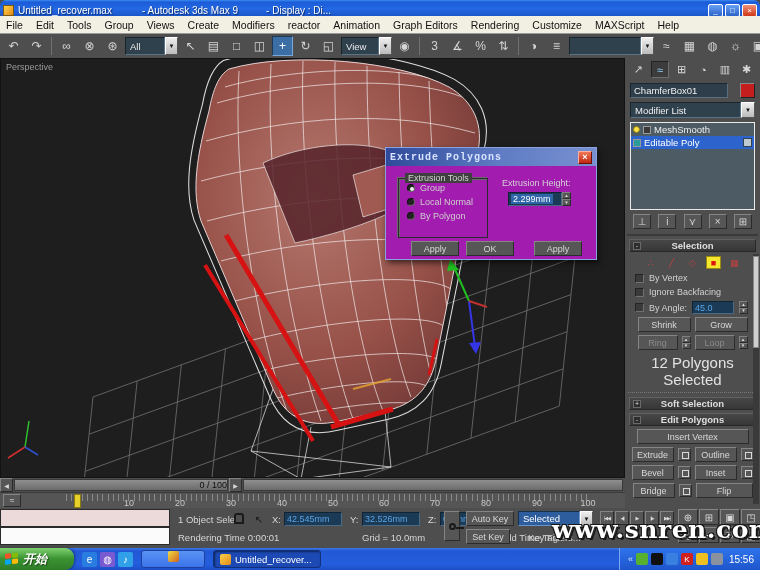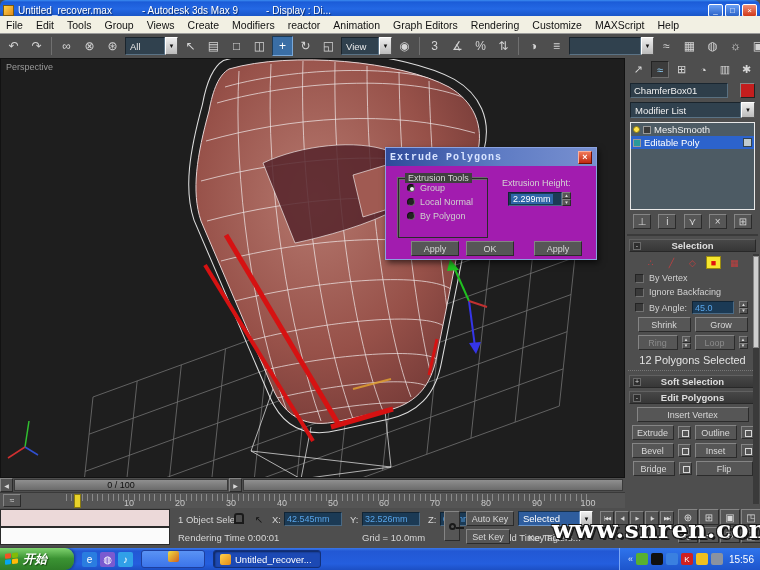--- a/index.html
+++ b/index.html
@@ -94,21 +94,21 @@
   .dis { color:#8b8b8b; }
   .minibtn { width:13px; height:13px; position:relative; flex:none; }
   .minibtn::after { content:""; position:absolute; left:3px; top:3px; width:5px; height:5px; border:1px solid #d8d8d8; }
   .panelrow { display:flex; justify-content:center; gap:4px; margin-top:3px; align-items:center; }
   .pscroll { position:absolute; right:1px; top:196px; width:6px; height:250px; background:#3a3a3a; }
   .pthumb { position:absolute; left:0; top:2px; width:6px; height:92px; background:#cfcfcf; border:1px solid #888; }
   
   .trackrow { position:absolute; left:0; top:478px; width:625px; height:14px; background:#4e4e4e; }
   .tbtn { position:absolute; top:0; width:13px; height:14px; font-size:6px; display:flex; align-items:center; justify-content:center; }
   .tbar { position:absolute; top:1px; height:12px; background:linear-gradient(#8f8f8f,#6b6b6b); border:1px solid #3a3a3a;
-    color:#101010; font-size:9px; display:flex; align-items:center; justify-content:center; }
+    color:#101010; font-size:9px; display:flex; align-items:center; justify-content:flex-end; }
   .rulerrow { position:absolute; left:0; top:492px; width:625px; height:16px; background:#555; border-top:1px solid #3a3a3a; }
   .ticks { position:absolute; left:66px; top:1px; width:524px; height:7px;
     background:repeating-linear-gradient(90deg,#8a8a8a 0 1px,transparent 1px 5.2px); }
   .ticknum { position:absolute; top:5px; transform:translateX(-50%); font-size:9px; color:#c8c8c8; }
   .slider { position:absolute; left:74px; top:1px; width:7px; height:14px; background:#e8d22a; border:1px solid #8a7a10; }
   .mcv { position:absolute; left:3px; top:1px; width:18px; height:13px; font-size:8px; display:flex; align-items:center; justify-content:center; }
   
   .statusbar { position:absolute; left:0; top:508px; width:760px; height:40px; background:#4e4e4e; font-size:9.5px; color:#d6d6d6; }
   .listener { position:absolute; left:0; width:170px; height:18px; border:1px solid #2a2a2a; }
   .stext { position:absolute; white-space:nowrap; }
@@ -425,21 +425,21 @@
       <span class="spin" style="height:13px">
         <span>▲</span>
           <span>▼</span>
       </span>
       <span class="btn2 r dis" style="width:40px">Loop</span>
       <span class="spin" style="height:13px">
         <span>▲</span>
           <span>▼</span>
       </span>
     </div>
-    <div style="text-align:center;margin-top:4px;font-size:11px;color:#e2e2e2">12 Polygons Selected</div>
+    <div style="text-align:center;margin-top:4px;font-size:15px;color:#e2e2e2">12 Polygons Selected</div>
     <div style="height:2px;border-top:1px dotted #777;margin:4px 3px 0 3px"></div>
 
     <div class="roll">
       <span class="pm">+</span>
       <span>Soft Selection</span>
     </div>
     <div class="roll">
       <span class="pm">-</span>
       <span>Edit Polygons</span>
     </div>

